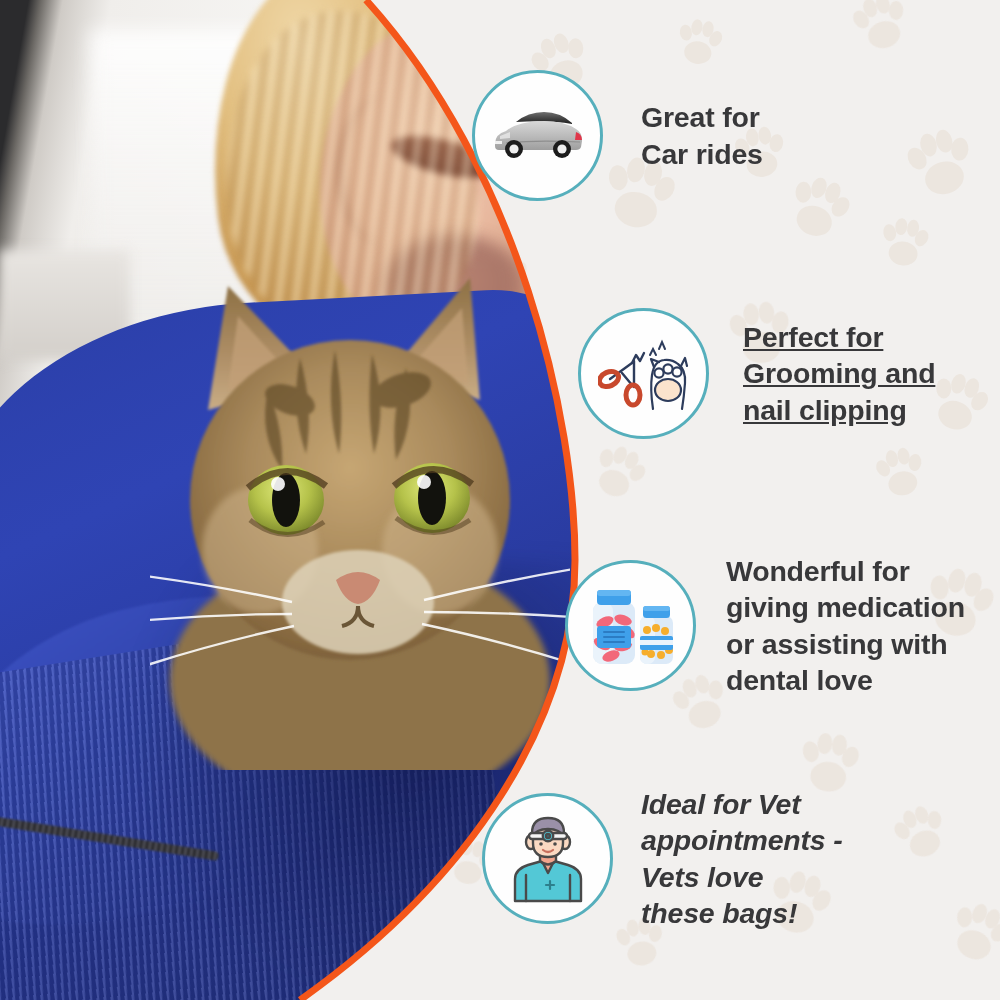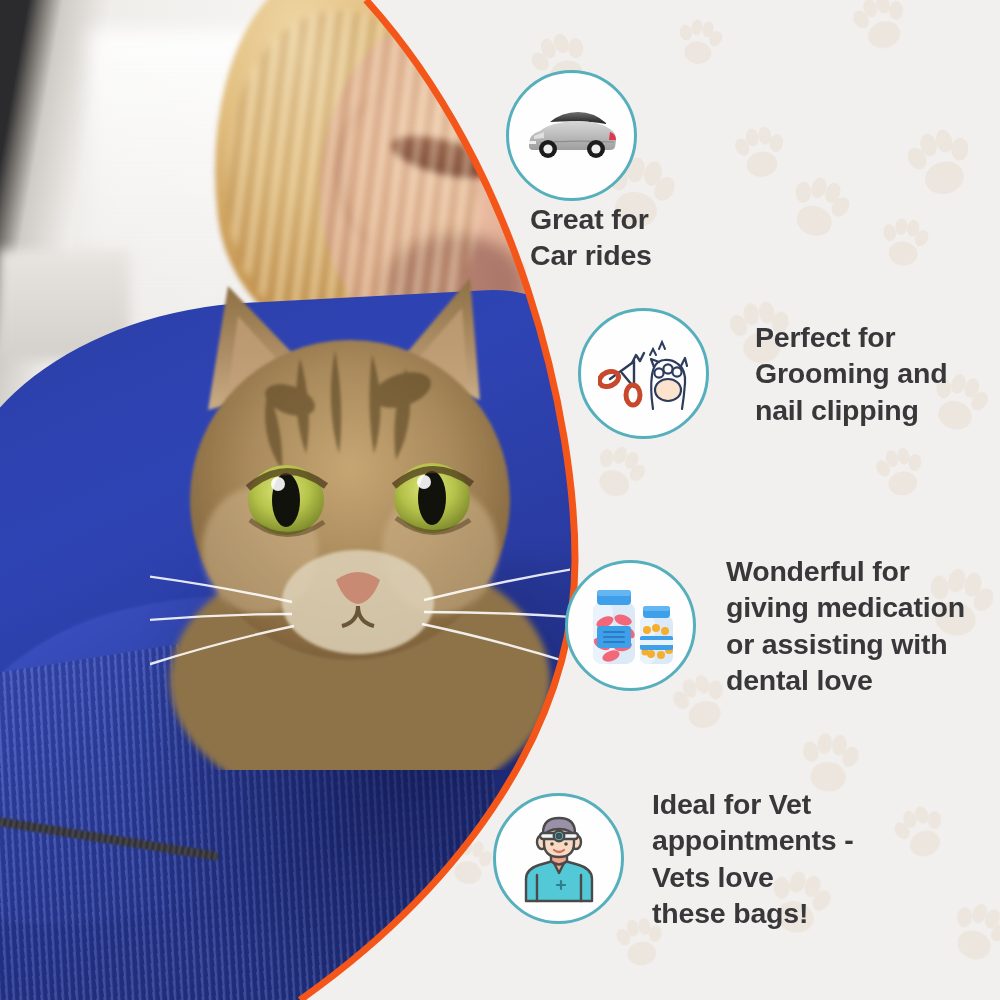--- a/index.html
+++ b/index.html
@@ -224,27 +224,27 @@
   .feature-text {
     margin-left: 26px;
     font-size: 28.5px;
     font-weight: bold;
     line-height: 1.28;
     color: #38383A;
     letter-spacing: -.2px;
     white-space: pre-line;
   }
 
-  .f1 { left: 492px; top: 70px; flex-direction: column; }
+  .f1 { left: 472px; top: 70px; }
   .f2 { left: 578px; top: 308px; }
   .f3 { left: 565px; top: 553px; }
-  .f4 { left: 493px; top: 786px; }
+  .f4 { left: 482px; top: 786px; font-style: italic; }
 
   .f1 .feature-text { margin-left: 38px; }
-  .f2 .feature-text { margin-left: 46px; }
+  .f2 .feature-text { margin-left: 34px; text-decoration: underline; }
   .f3 .feature-text { margin-left: 30px; }
   .f4 .feature-text { margin-left: 28px; }
 </style>
 </head>
 <body>
 
 <div id="infographic">
 
   <svg class="paw-layer" width="1000" height="1000" viewBox="0 0 1000 1000">
     <defs>

